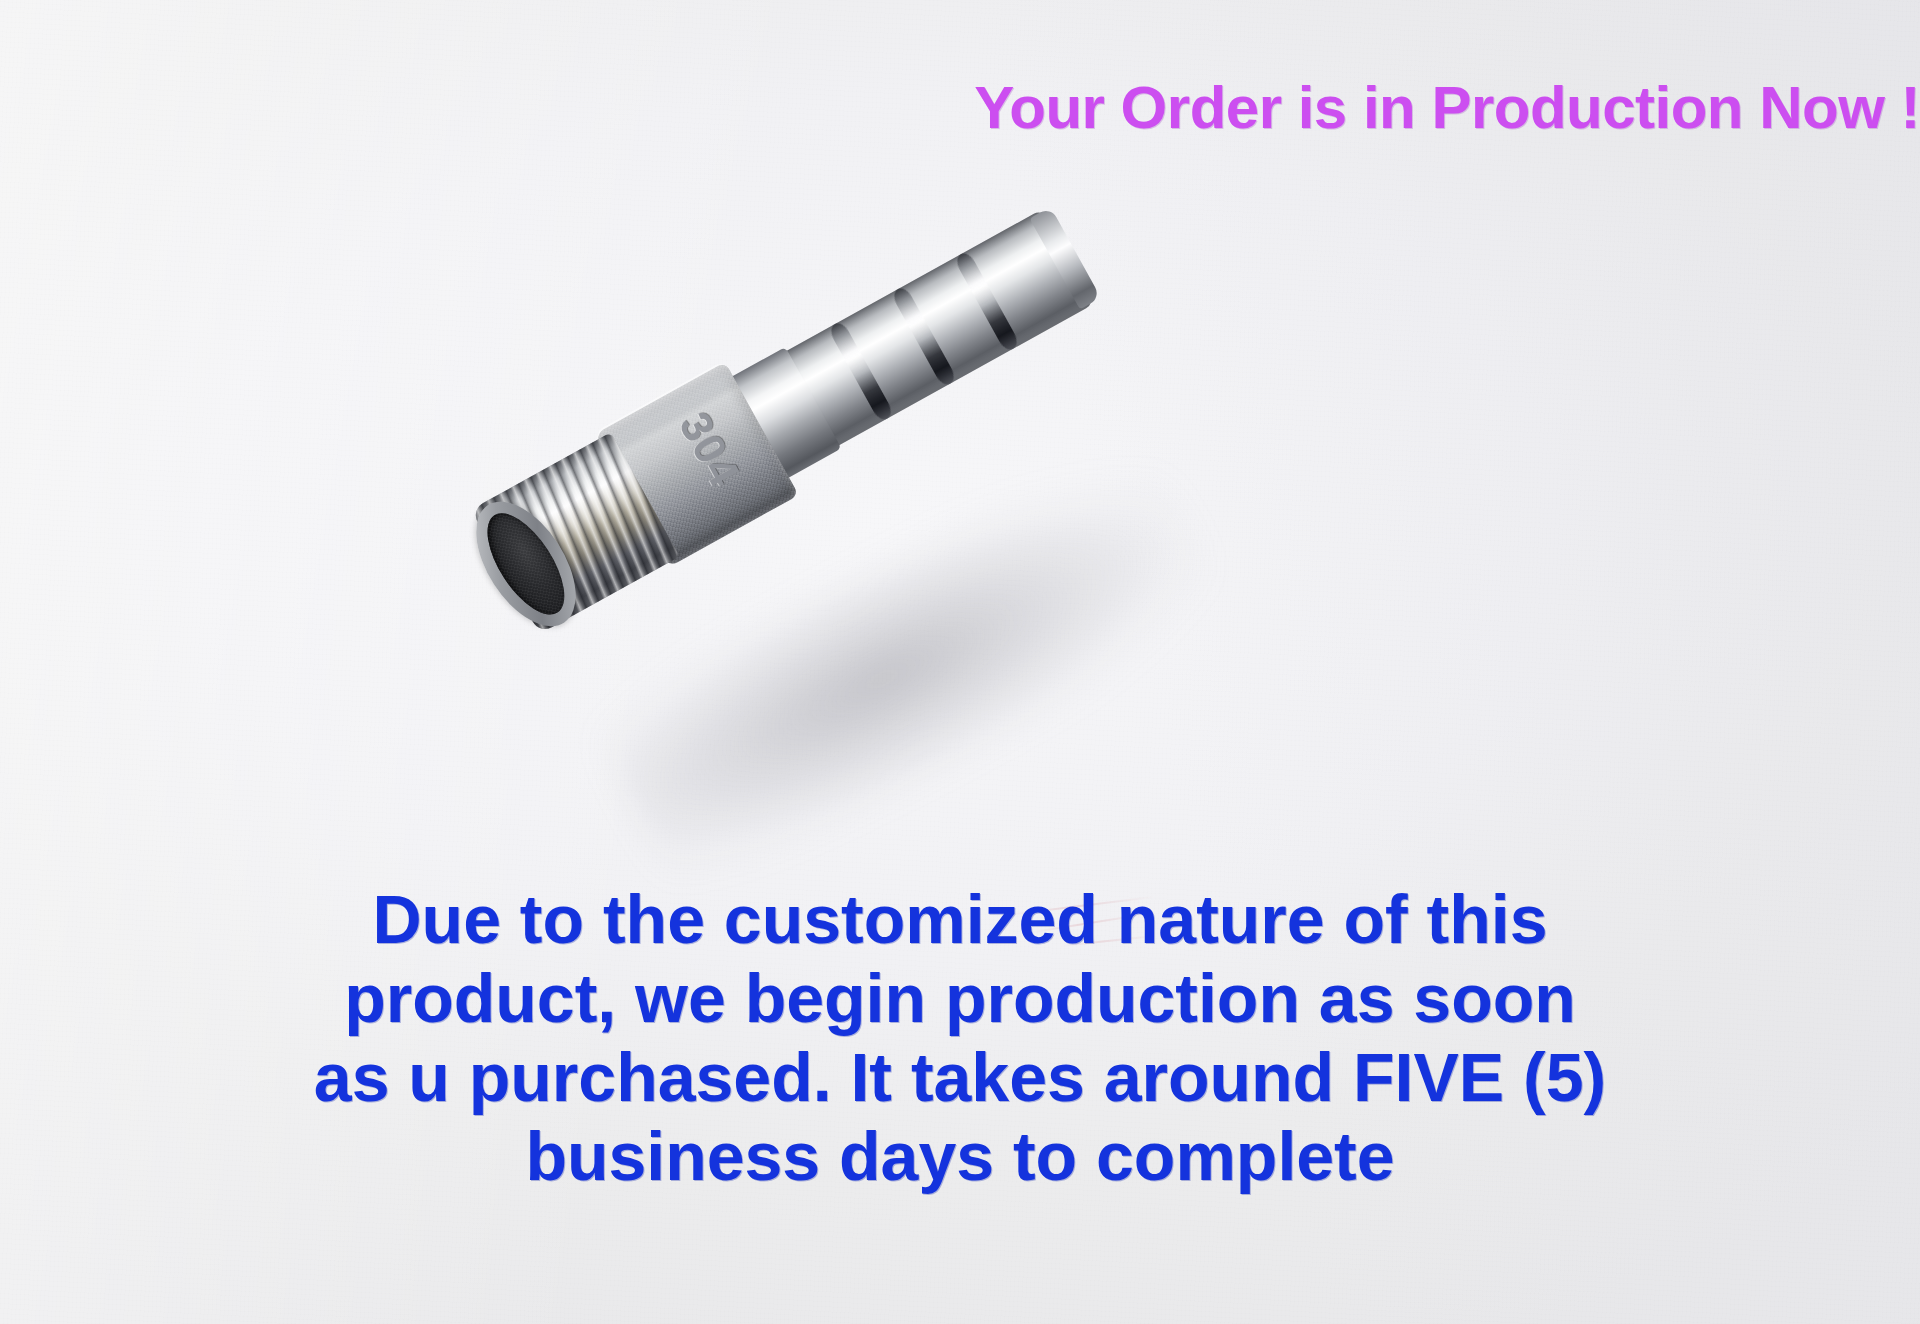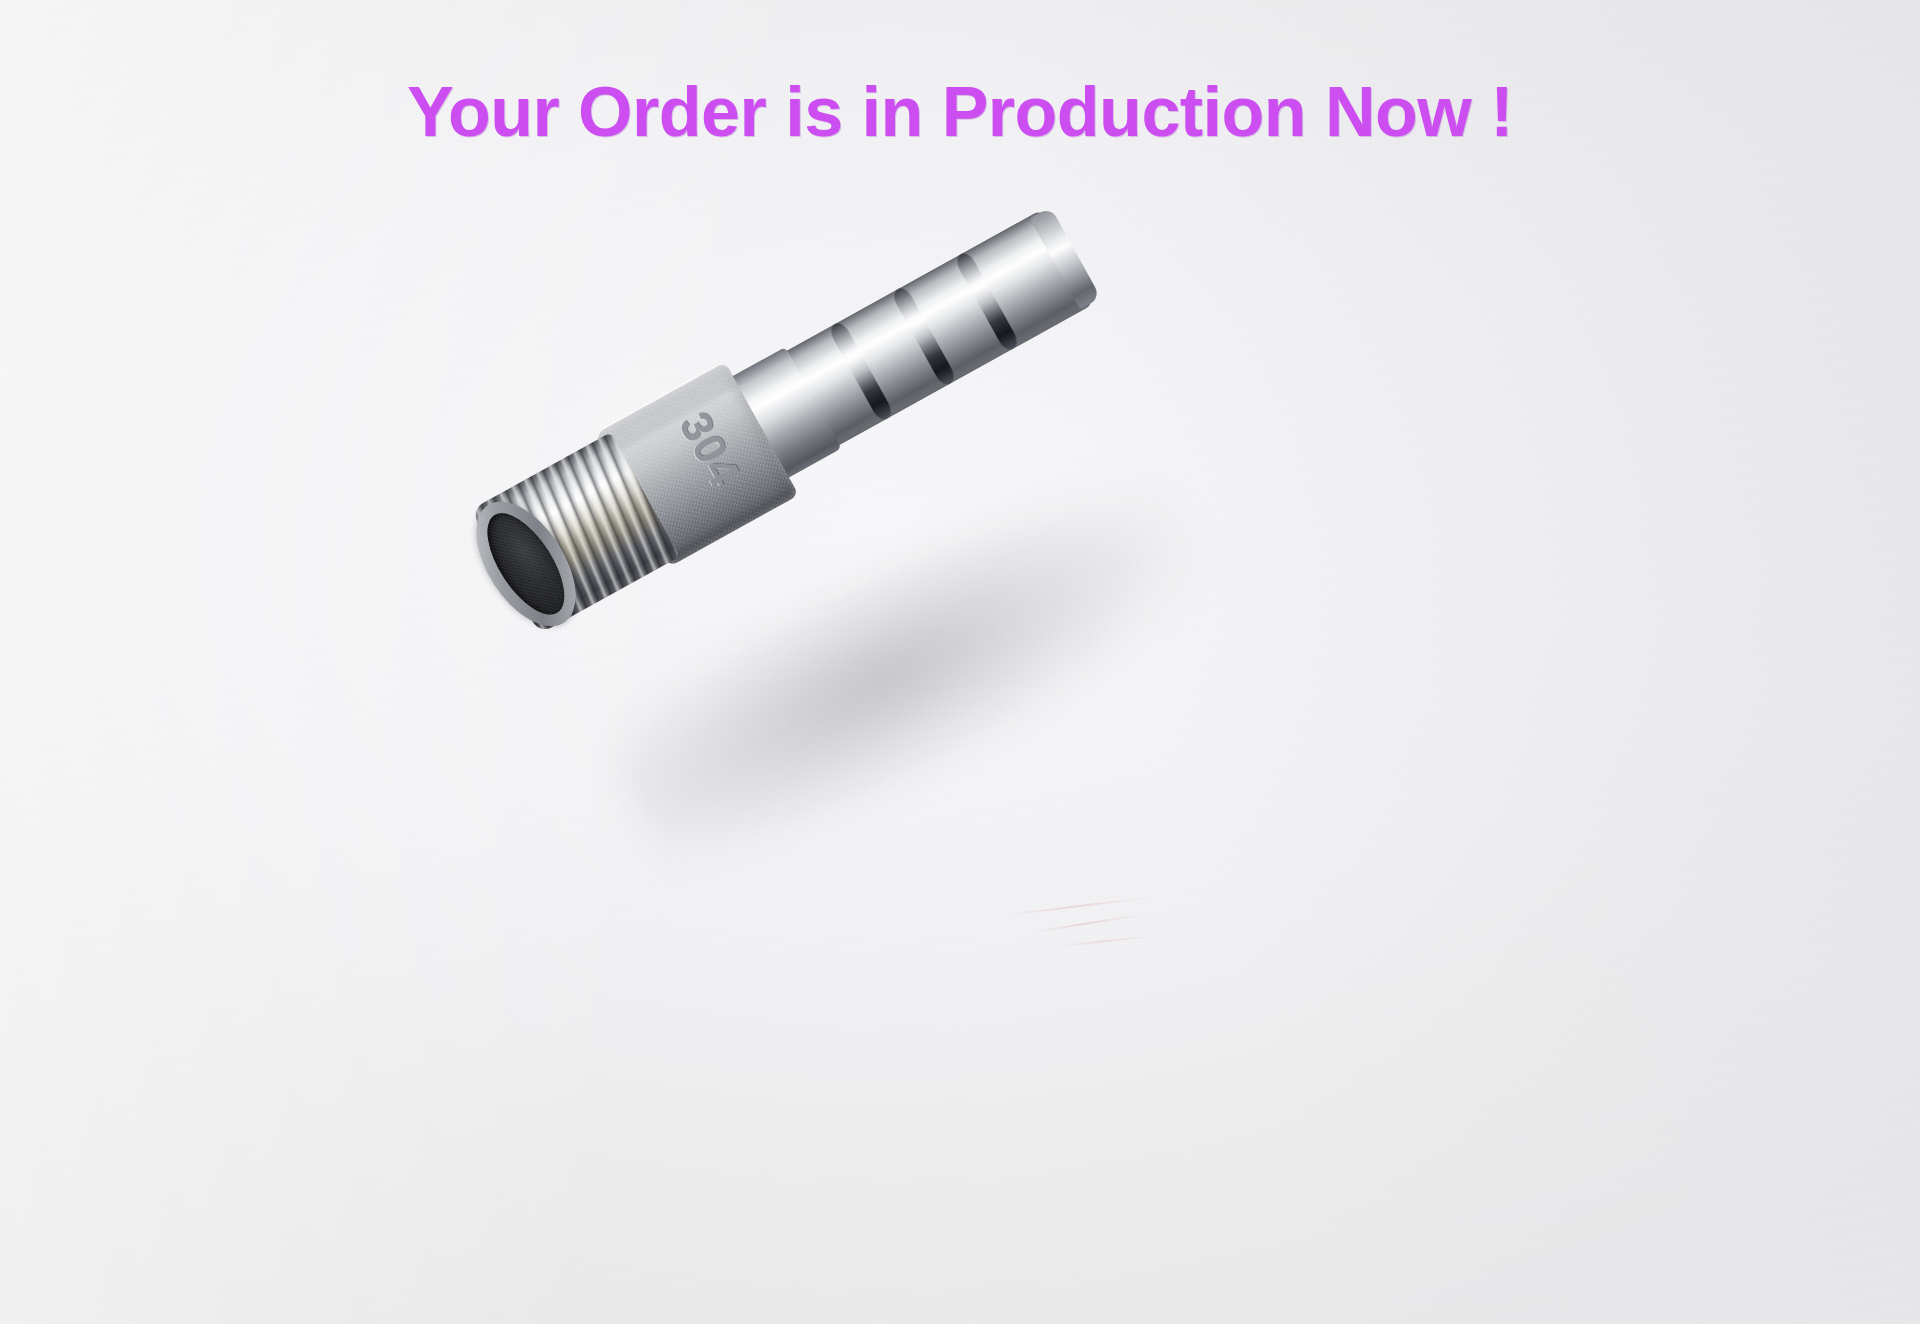--- a/index.html
+++ b/index.html
@@ -53,24 +53,24 @@
   }
   .scuff.s1 { left:1005px; top:905px; width:150px; transform:rotate(-7deg); }
   .scuff.s2 { left:1030px; top:922px; width:120px; transform:rotate(-9deg); }
   .scuff.s3 { left:1060px; top:940px; width:95px;  transform:rotate(-6deg); opacity:.8;}
 
   
   .headline {
     position:absolute;
     left:0; right:0;
     top:76px;
-    text-align:center;
+    text-align:right;
     font-family:"Liberation Sans", sans-serif;
     font-weight:700;
-    font-size:70px;
+    font-size:60px;
     line-height:1.05;
     letter-spacing:-0.5px;
     color:#cc4ef0;
     text-shadow: 1px 1px 0 rgba(150,60,190,0.28);
     white-space:nowrap;
   }
 
   
   .product {
     position:absolute;
@@ -318,14 +318,20 @@
     <div class="hex"></div>
     <div class="hex-edge"></div>
     <div class="hex-stamp">304</div>
 
     <div class="thread"></div>
     <div class="bore-outer"></div>
     <div class="bore-inner"></div>
     <div class="bore-speck"></div>
   </div>
 
+  <div class="body-copy">
+    <span class="line">Due to the customized nature of this</span>
+    <span class="line">product, we begin production as soon</span>
+    <span class="line">as u purchased. It takes around FIVE (5)</span>
+    <span class="line">business days to complete</span>
+  </div>
 
 </div>
 
 </body></html>

